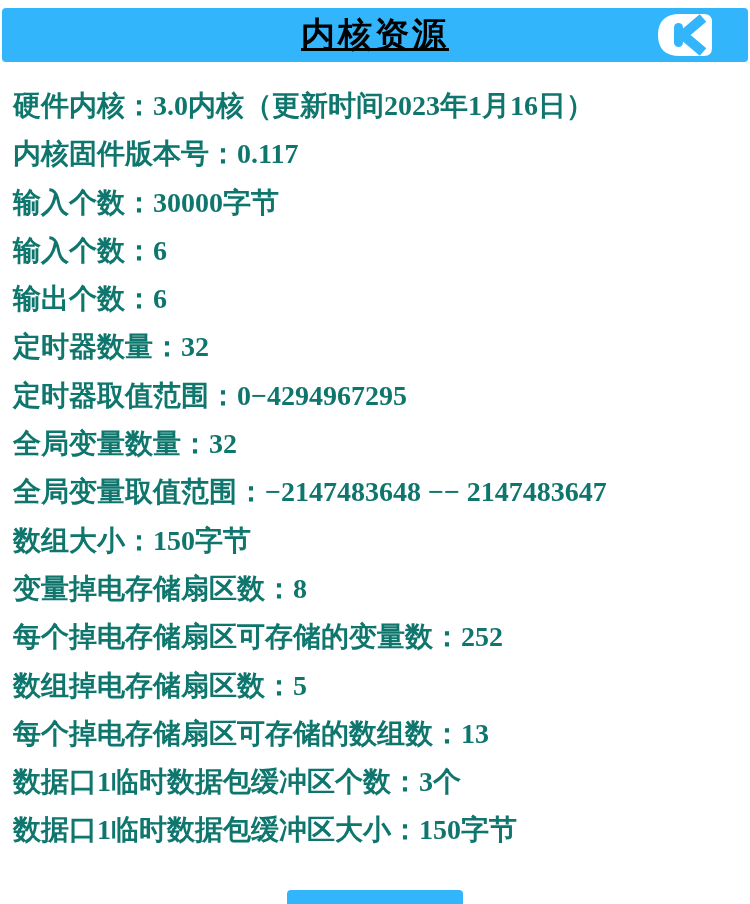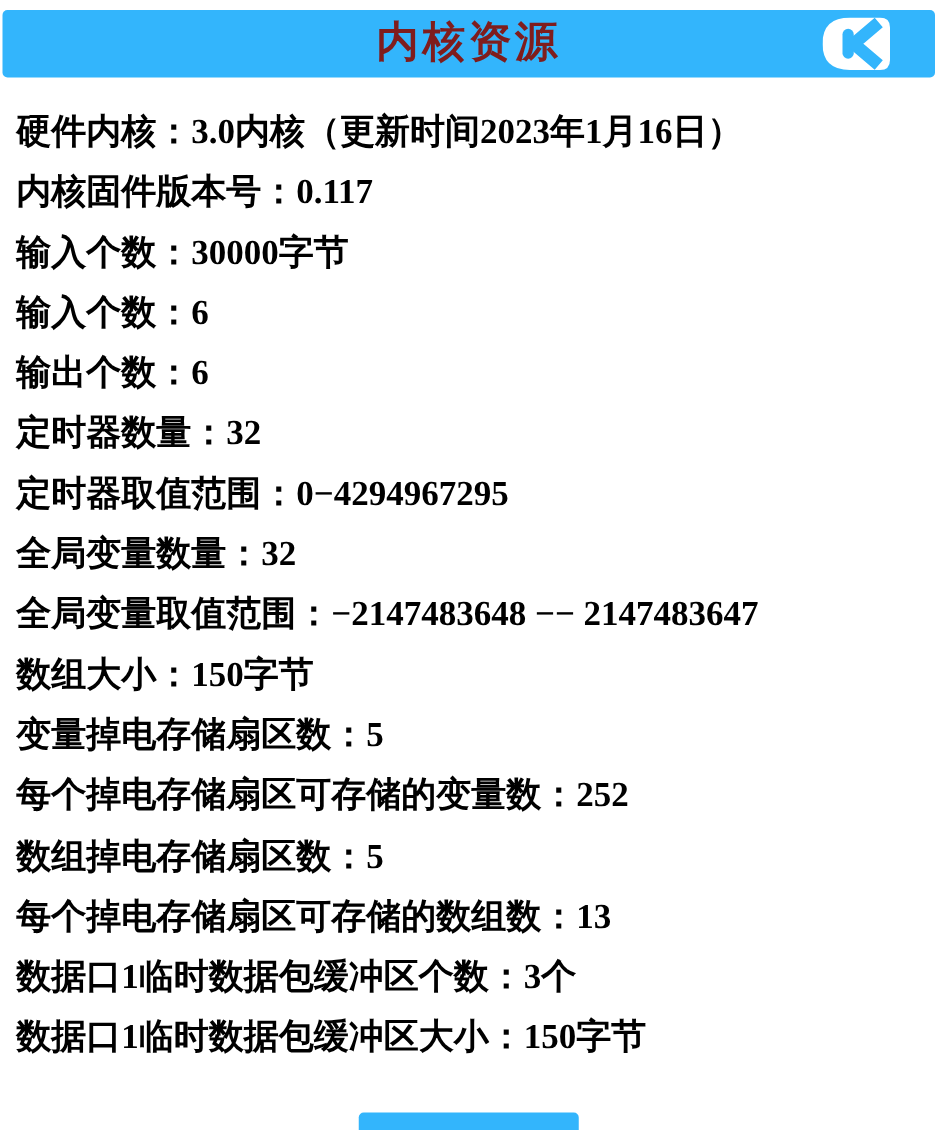--- a/index.html
+++ b/index.html
@@ -10,41 +10,42 @@
     overflow:hidden;
     font-family:"Liberation Serif","DejaVu Serif",serif;
   }
   .topbar {
     position:absolute; top:8px; left:2px; right:2px; height:54px;
     background:#33B5FC;
     border-radius:4px;
     display:flex; align-items:center; justify-content:center;
   }
   .topbar .title {
-    color:#7f1d1d;
+    color:#000000;
     font-size:34px;
     font-weight:bold;
     letter-spacing:3px;
     line-height:54px;
+    text-decoration:underline;
   }
   .logo {
     position:absolute; right:36px; top:50%;
     transform:translateY(-50%);
     width:54px; height:42px;
     display:block;
   }
   .specs {
     position:absolute; top:82px; left:13px; right:8px;
   }
   .spec-line {
     height:48.3px;
     line-height:48.3px;
     font-size:28px;
     font-weight:bold;
-    color:#000000;
+    color:#0f766e;
     white-space:nowrap;
   }
   .bottom-bar {
     position:absolute; bottom:0; left:287px;
     width:176px; height:14px;
     background:#33B5FC;
     border-radius:4px 4px 0 0;
   }
 </style>
 </head>
@@ -67,21 +68,21 @@
     <div class="spec-line">硬件内核：3.0内核（更新时间2023年1月16日）</div>
     <div class="spec-line">内核固件版本号：0.117</div>
     <div class="spec-line">输入个数：30000字节</div>
     <div class="spec-line">输入个数：6</div>
     <div class="spec-line">输出个数：6</div>
     <div class="spec-line">定时器数量：32</div>
     <div class="spec-line">定时器取值范围：0−4294967295</div>
     <div class="spec-line">全局变量数量：32</div>
     <div class="spec-line">全局变量取值范围：−2147483648 −− 2147483647</div>
     <div class="spec-line">数组大小：150字节</div>
-    <div class="spec-line">变量掉电存储扇区数：5</div>
+    <div class="spec-line">变量掉电存储扇区数：8</div>
     <div class="spec-line">每个掉电存储扇区可存储的变量数：252</div>
     <div class="spec-line">数组掉电存储扇区数：5</div>
     <div class="spec-line">每个掉电存储扇区可存储的数组数：13</div>
     <div class="spec-line">数据口1临时数据包缓冲区个数：3个</div>
     <div class="spec-line">数据口1临时数据包缓冲区大小：150字节</div>
   </main>
 
   <div class="bottom-bar"></div>
 
 </div>

